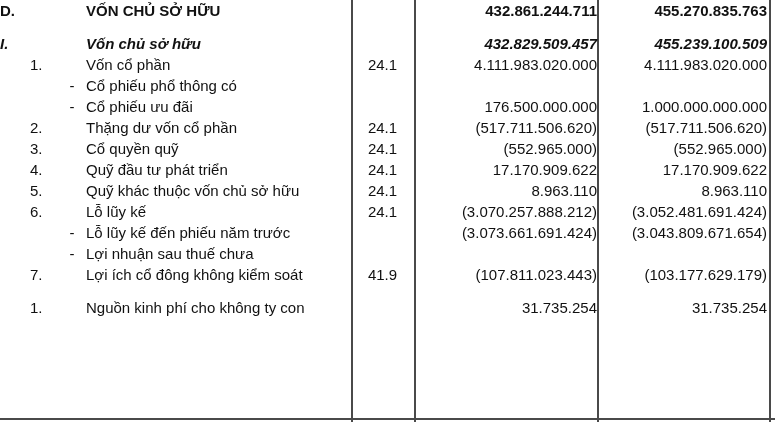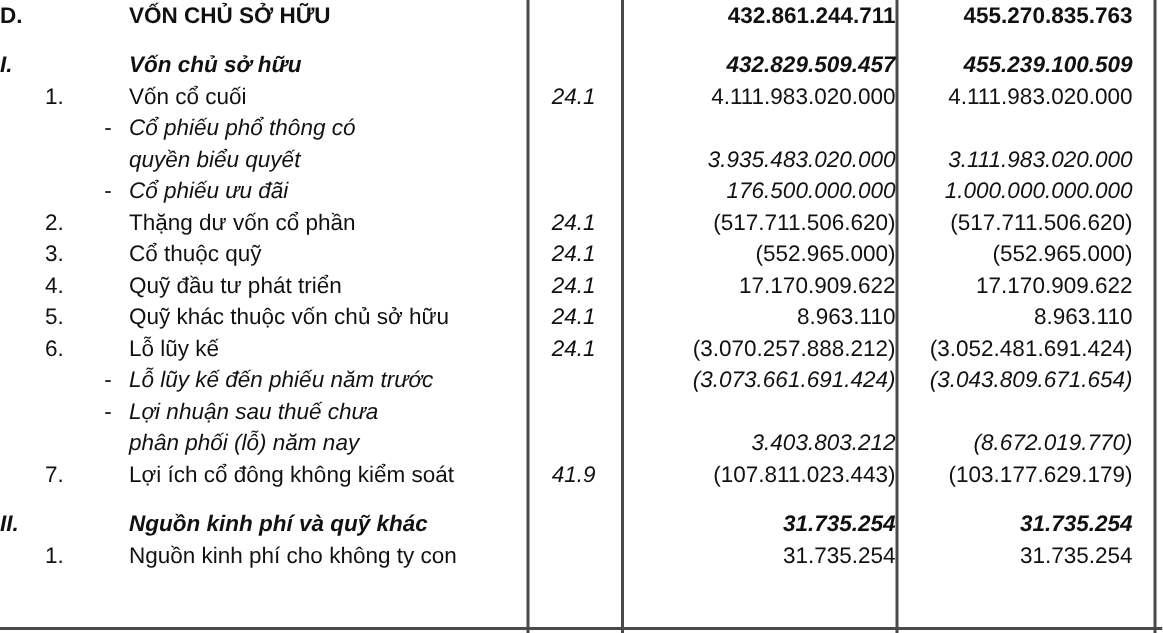--- a/index.html
+++ b/index.html
@@ -75,32 +75,31 @@
   }
 
   .num { text-align: left; }
   .dash { text-align: center; }
 
   .label { padding-right: 4px; }
 
   .note {
     text-align: center;
     padding-right: 6px;
-    font-style: italic;
   }
 
   .amount {
     text-align: right;
     padding-right: 10px;
     margin-left: 14px;
   }
-  .amount.prev { padding-right: 20px; }
+  .amount.prev { padding-right: 8px; }
 
   .b { font-weight: bold; }
-  .i { font-style: italic; }
+  .i { }
   .bi { font-weight: bold; font-style: italic; }
 
   tr.spacer td { height: 12px; line-height: 12px; }
 </style>
 </head>
 <body>
 
 <div class="sheet">
 
   <div class="vrule v1"></div>
@@ -142,45 +141,36 @@
         <td class="label bi">Vốn chủ sở hữu</td>
         <td class="note"></td>
         <td class="amount bi">432.829.509.457</td>
         <td class="amount prev bi">455.239.100.509</td>
       </tr>
 
       <tr>
         <td class="idx"></td>
         <td class="num">1.</td>
         <td class="dash"></td>
-        <td class="label">Vốn cổ cuối</td>
+        <td class="label">Vốn cổ phần</td>
         <td class="note">24.1</td>
         <td class="amount">4.111.983.020.000</td>
         <td class="amount prev">4.111.983.020.000</td>
       </tr>
 
       <tr>
         <td class="idx"></td>
         <td class="num"></td>
         <td class="dash">-</td>
         <td class="label i">Cổ phiếu phổ thông có</td>
         <td class="note"></td>
         <td class="amount i"></td>
         <td class="amount prev i"></td>
       </tr>
 
-      <tr>
-        <td class="idx"></td>
-        <td class="num"></td>
-        <td class="dash"></td>
-        <td class="label i">quyền biểu quyết</td>
-        <td class="note"></td>
-        <td class="amount i">3.935.483.020.000</td>
-        <td class="amount prev i">3.111.983.020.000</td>
-      </tr>
 
       <tr>
         <td class="idx"></td>
         <td class="num"></td>
         <td class="dash">-</td>
         <td class="label i">Cổ phiếu ưu đãi</td>
         <td class="note"></td>
         <td class="amount i">176.500.000.000</td>
         <td class="amount prev i">1.000.000.000.000</td>
       </tr>
@@ -192,21 +182,21 @@
         <td class="label">Thặng dư vốn cổ phần</td>
         <td class="note">24.1</td>
         <td class="amount">(517.711.506.620)</td>
         <td class="amount prev">(517.711.506.620)</td>
       </tr>
 
       <tr>
         <td class="idx"></td>
         <td class="num">3.</td>
         <td class="dash"></td>
-        <td class="label">Cổ thuộc quỹ</td>
+        <td class="label">Cổ quyền quỹ</td>
         <td class="note">24.1</td>
         <td class="amount">(552.965.000)</td>
         <td class="amount prev">(552.965.000)</td>
       </tr>
 
       <tr>
         <td class="idx"></td>
         <td class="num">4.</td>
         <td class="dash"></td>
         <td class="label">Quỹ đầu tư phát triển</td>
@@ -248,53 +238,35 @@
       <tr>
         <td class="idx"></td>
         <td class="num"></td>
         <td class="dash">-</td>
         <td class="label i">Lợi nhuận sau thuế chưa</td>
         <td class="note"></td>
         <td class="amount i"></td>
         <td class="amount prev i"></td>
       </tr>
 
-      <tr>
-        <td class="idx"></td>
-        <td class="num"></td>
-        <td class="dash"></td>
-        <td class="label i">phân phối (lỗ) năm nay</td>
-        <td class="note"></td>
-        <td class="amount i">3.403.803.212</td>
-        <td class="amount prev i">(8.672.019.770)</td>
-      </tr>
 
       <tr>
         <td class="idx"></td>
         <td class="num">7.</td>
         <td class="dash"></td>
         <td class="label">Lợi ích cổ đông không kiểm soát</td>
         <td class="note">41.9</td>
         <td class="amount">(107.811.023.443)</td>
         <td class="amount prev">(103.177.629.179)</td>
       </tr>
 
       <tr class="spacer">
         <td colspan="7"></td>
       </tr>
 
-      <tr>
-        <td class="idx bi">II.</td>
-        <td class="num bi"></td>
-        <td class="dash"></td>
-        <td class="label bi">Nguồn kinh phí và quỹ khác</td>
-        <td class="note"></td>
-        <td class="amount bi">31.735.254</td>
-        <td class="amount prev bi">31.735.254</td>
-      </tr>
 
       <tr>
         <td class="idx"></td>
         <td class="num">1.</td>
         <td class="dash"></td>
         <td class="label">Nguồn kinh phí cho không ty con</td>
         <td class="note"></td>
         <td class="amount">31.735.254</td>
         <td class="amount prev">31.735.254</td>
       </tr>

